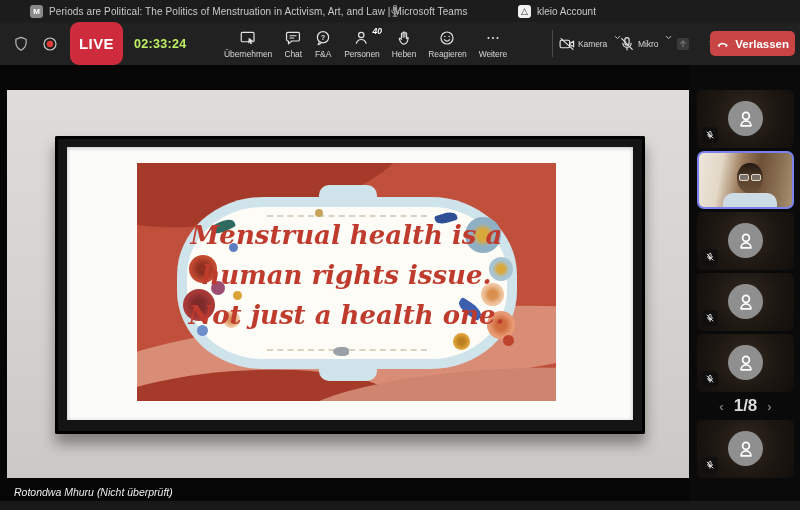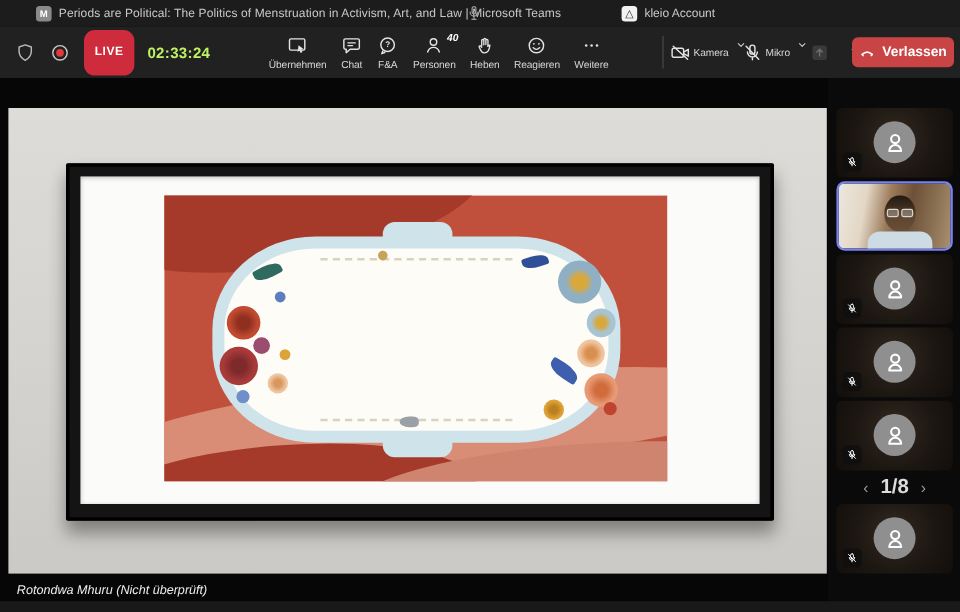--- a/index.html
+++ b/index.html
@@ -15,21 +15,21 @@
   .tb-mic{position:absolute;left:388px;top:4px;width:14px;height:14px;color:#9b9b9b;}
   .account-cluster{position:absolute;left:518px;top:0;height:22px;display:flex;align-items:center;gap:6px;}
   .kleio-badge{width:13px;height:13px;border-radius:3px;background:#f2f2f2;display:flex;align-items:center;justify-content:center;
                color:#2b2b2b;font-size:9px;line-height:1;}
   .account-label{font-size:10px;color:#c9c9c9;}
 
   
   .toolbar{position:absolute;left:0;top:22px;width:800px;height:43px;background:#212121;}
   .tb-left{position:absolute;left:12px;top:0;height:43px;display:flex;align-items:center;gap:11px;}
   .icon-18{width:18px;height:18px;display:block;}
-  .live-pill{background:var(--live_red,#ce2c3c);color:#fff;font-size:10px;font-weight:bold;letter-spacing:.4px;
+  .live-pill{background:var(--live_red,#ce2c3c);color:#fff;font-size:15px;font-weight:bold;letter-spacing:.4px;
              border-radius:9px;padding:14px 9px;line-height:1;}
   .timer{font-size:12.5px;color:#bef264;font-weight:700;letter-spacing:.3px;}
   .tb-buttons{position:absolute;left:218px;top:0;height:43px;display:flex;align-items:center;}
   .tbtn{display:flex;flex-direction:column;align-items:center;justify-content:center;gap:2px;
         padding:0 6px;height:43px;cursor:default;}
   .tbtn .ticon{position:relative;height:18px;display:flex;align-items:center;}
   .tlabel{font-size:8.5px;color:#d6d6d6;letter-spacing:-.1px;white-space:nowrap;}
   .count-badge{position:absolute;top:-3px;right:-11px;font-size:8.5px;font-weight:bold;color:#fff;font-style:italic;}
   .tb-divider{position:absolute;left:552px;top:8px;width:1px;height:27px;background:#4a4a4a;}
   .dev-group{position:absolute;top:0;height:43px;display:flex;align-items:center;}
@@ -289,20 +289,25 @@
             <i class="fl fl9"></i>
             <i class="fl fl10"></i>
             <i class="fl fl11"></i>
             <i class="fl leaf fl12"></i>
             <i class="fl fl13"></i>
             <i class="fl fl14"></i>
             <i class="fl fl15"></i>
             <i class="fl leaf fl16"></i>
             <i class="fl fl17"></i>
             <i class="fl fl18"></i>
+            <div class="slide-text">
+              <div>Menstrual health is a</div>
+              <div>human rights issue.</div>
+              <div>Not just a health one.</div>
+            </div>
           </div>
         </div>
       </div>
     </div>
     <div class="name-label">Rotondwa Mhuru (Nicht überprüft)</div>
   </div>
 
   <div class="sidebar">
     <div class="tile t1">
       <span class="avatar">

